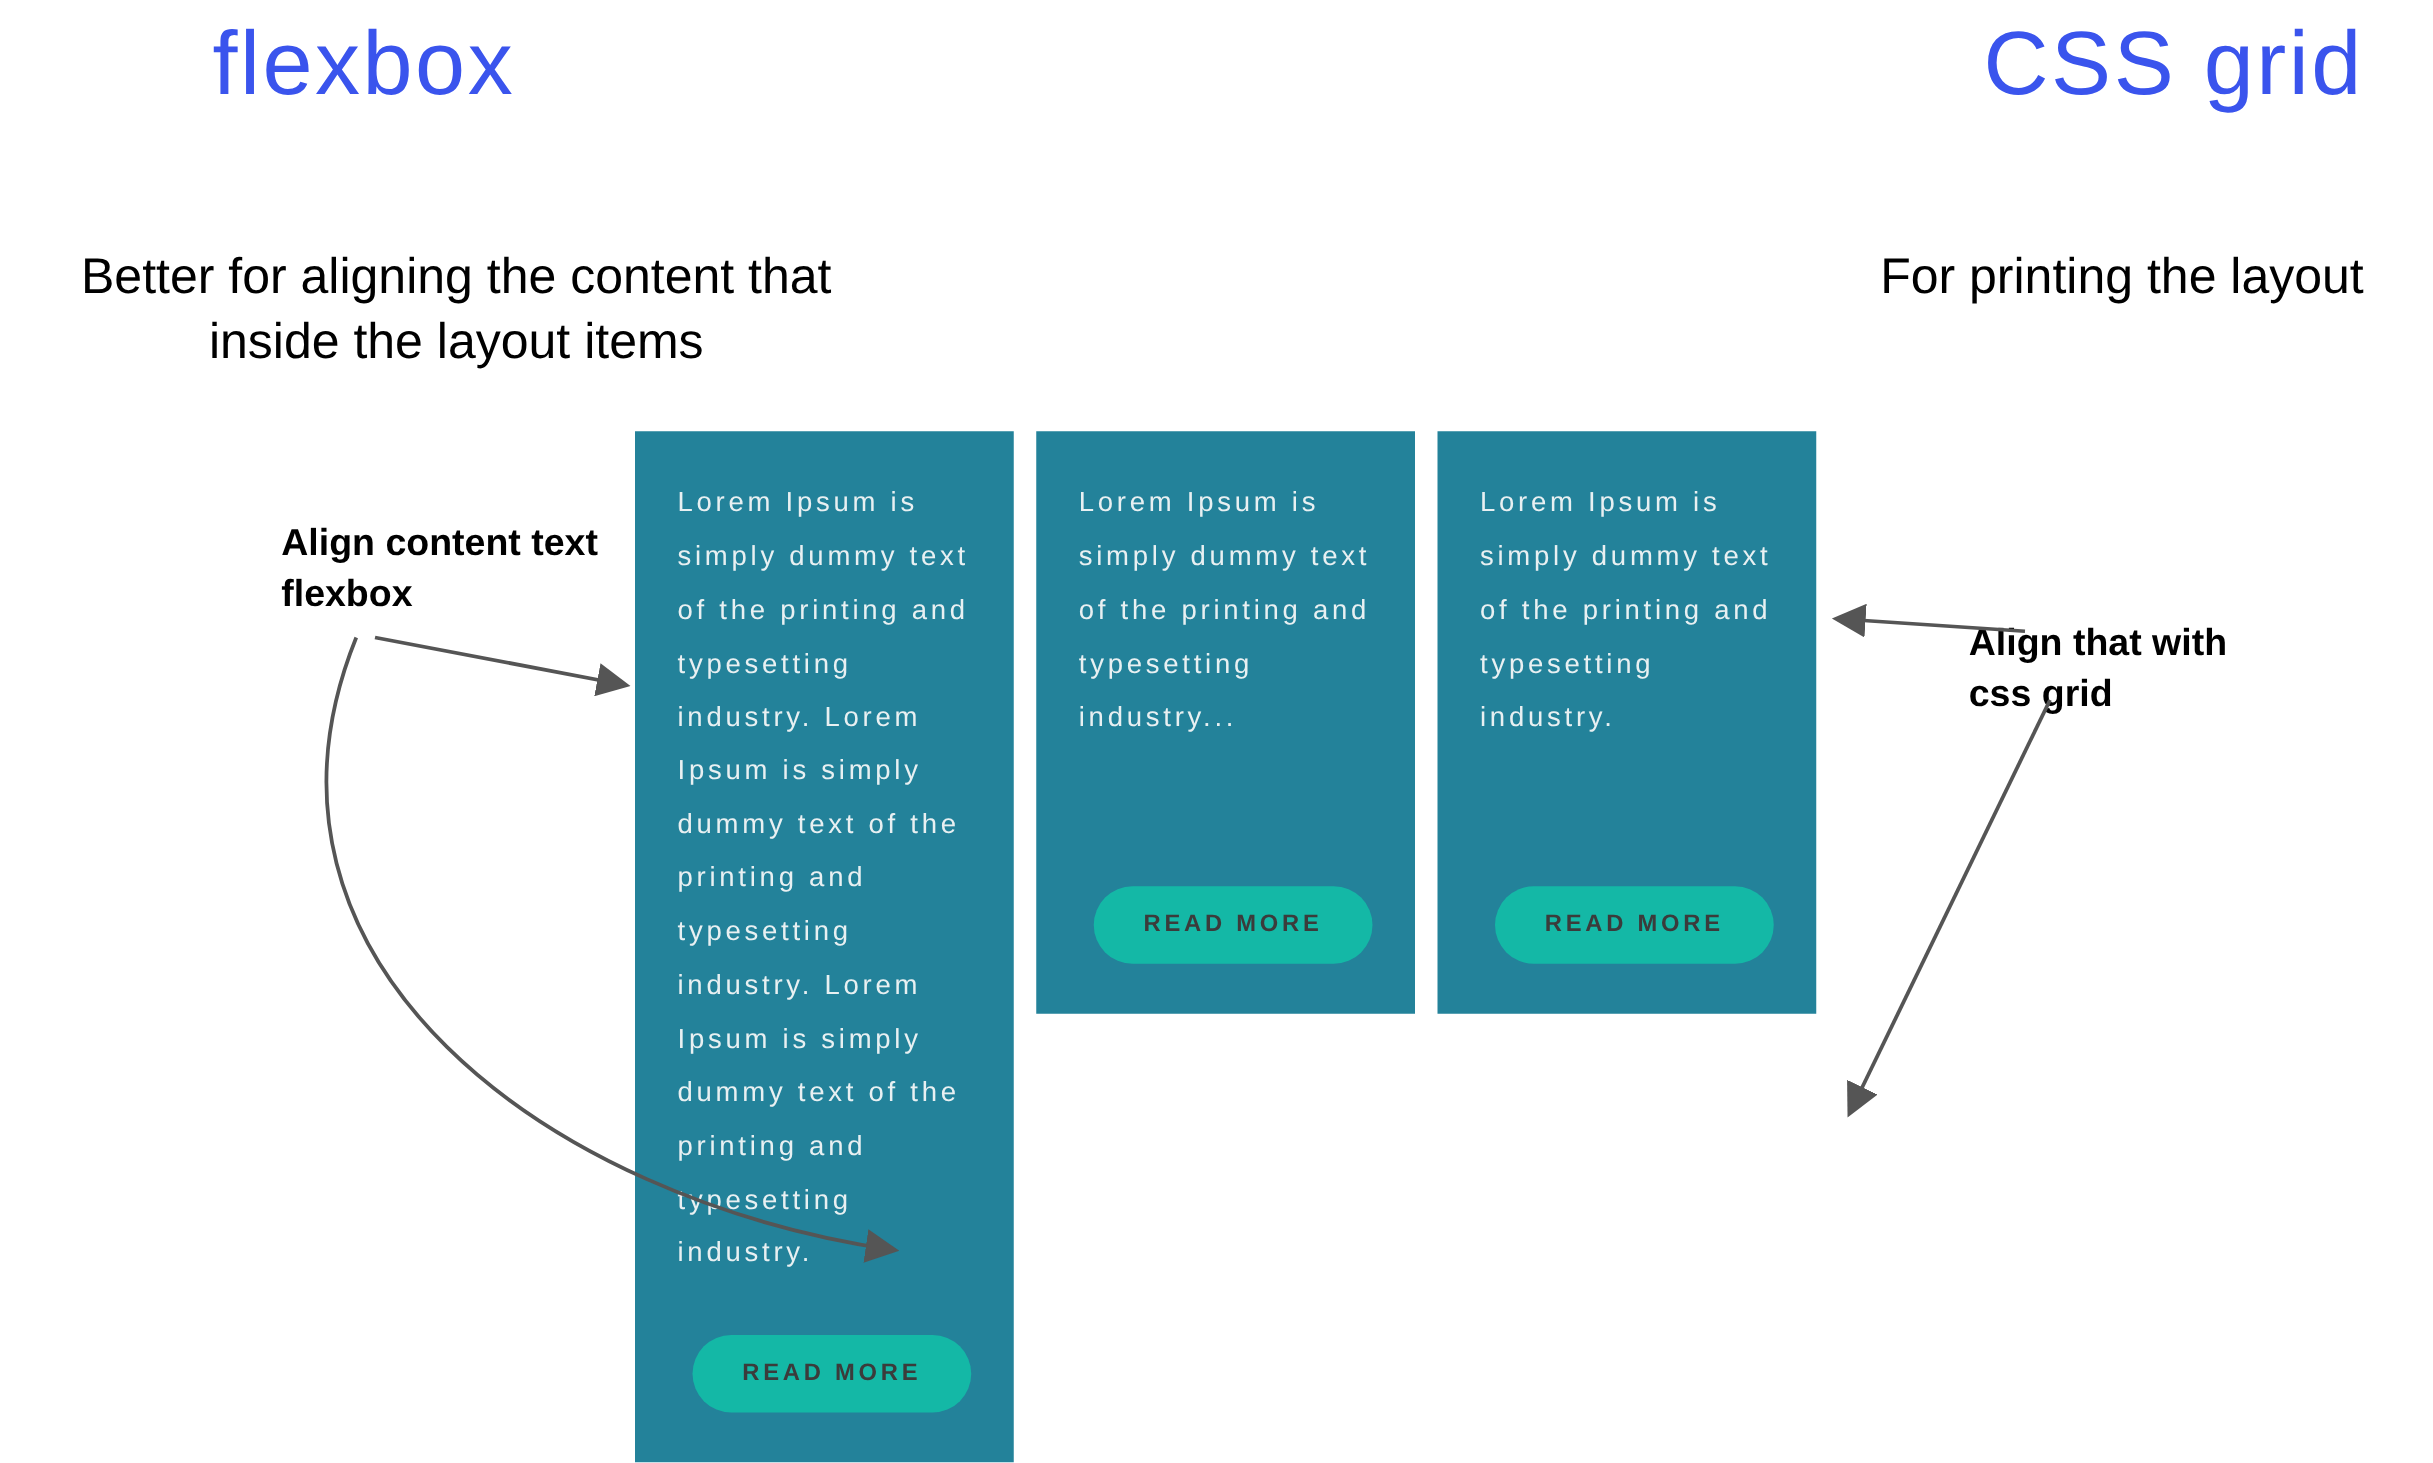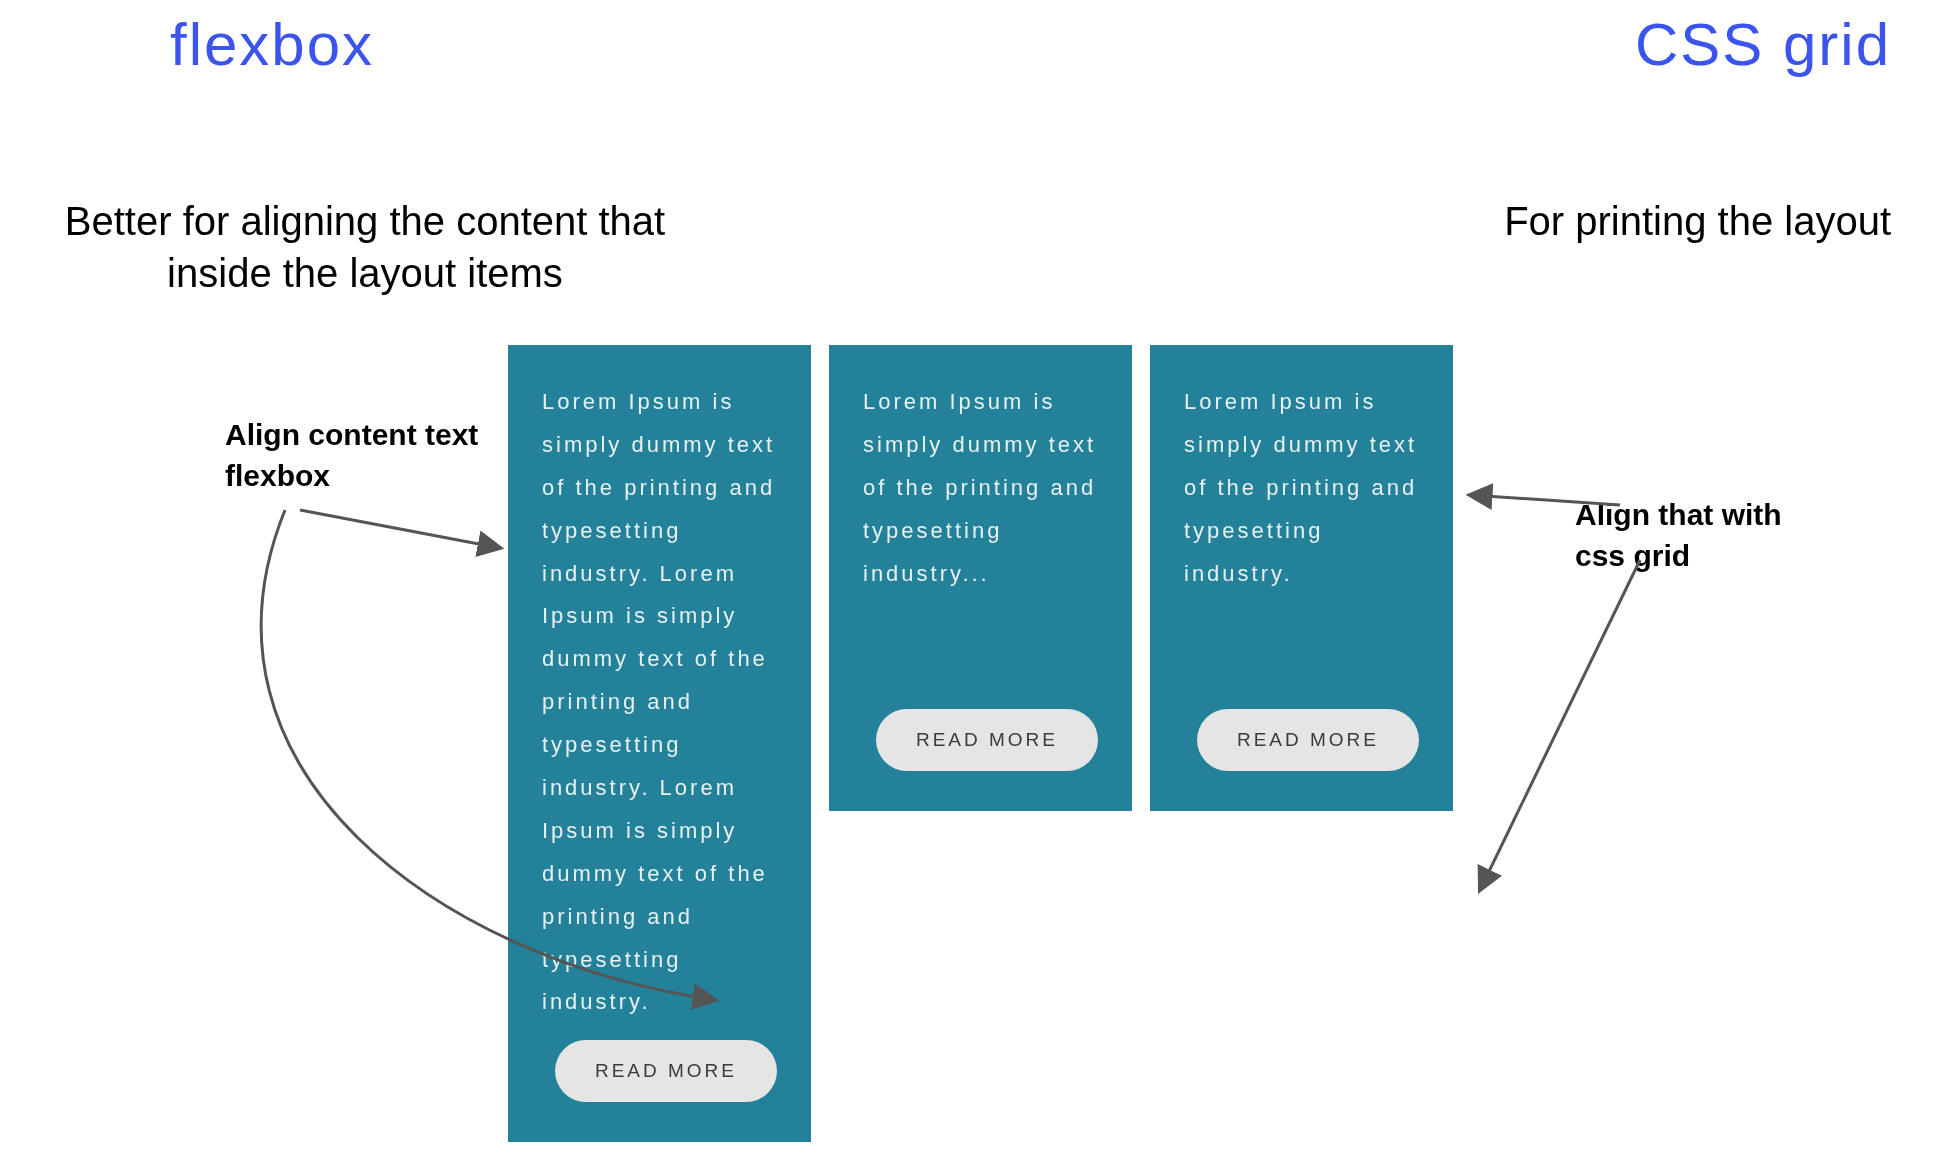--- a/index.html
+++ b/index.html
@@ -1,21 +1,21 @@
 <!DOCTYPE html>
 <html><head>
 <meta charset="utf-8">
 <style>
   * { box-sizing: border-box; margin: 0; padding: 0; }
   html, body { width: 1946px; height: 1170px; background: #fff; font-family: Arial, Helvetica, sans-serif; }
   body { position: relative; }
 
   .title {
     position: absolute;
-    font-size: 60px;
+    font-size: 72px;
     color: #3a54ed;
     font-weight: 400;
     letter-spacing: 2px;
     font-family: "Trebuchet MS", "Segoe UI", Arial, sans-serif;
   }
   .title-left  { left: 170px; top: 10px; }
   .title-right { right: 55px; top: 10px; }
 
   .subtitle {
     position: absolute;
@@ -46,29 +46,29 @@
   }
   .card-text {
     color: #e8f0f2;
     font-size: 22px;
     line-height: 1.95;
     letter-spacing: 3px;
     font-weight: 500;
   }
   .card-btn {
     align-self: flex-end;
-    background: #e5e5e5;
+    background: #14b8a6;
     color: #3b3b3b;
     font-size: 19px;
-    font-weight: 400;
+    font-weight: 700;
     letter-spacing: 3px;
     border: none;
     border-radius: 999px;
     padding: 20px 40px;
-    margin-top: 16px;
+    margin-top: 44px;
     cursor: pointer;
   }
   .card-a { grid-row: 1 / span 2; min-height: 756px; }
   .card-b { min-height: 272px; }
   .card-c { min-height: 466px; }
 
   .annot {
     position: absolute;
     font-size: 30px;
     font-weight: 700;

